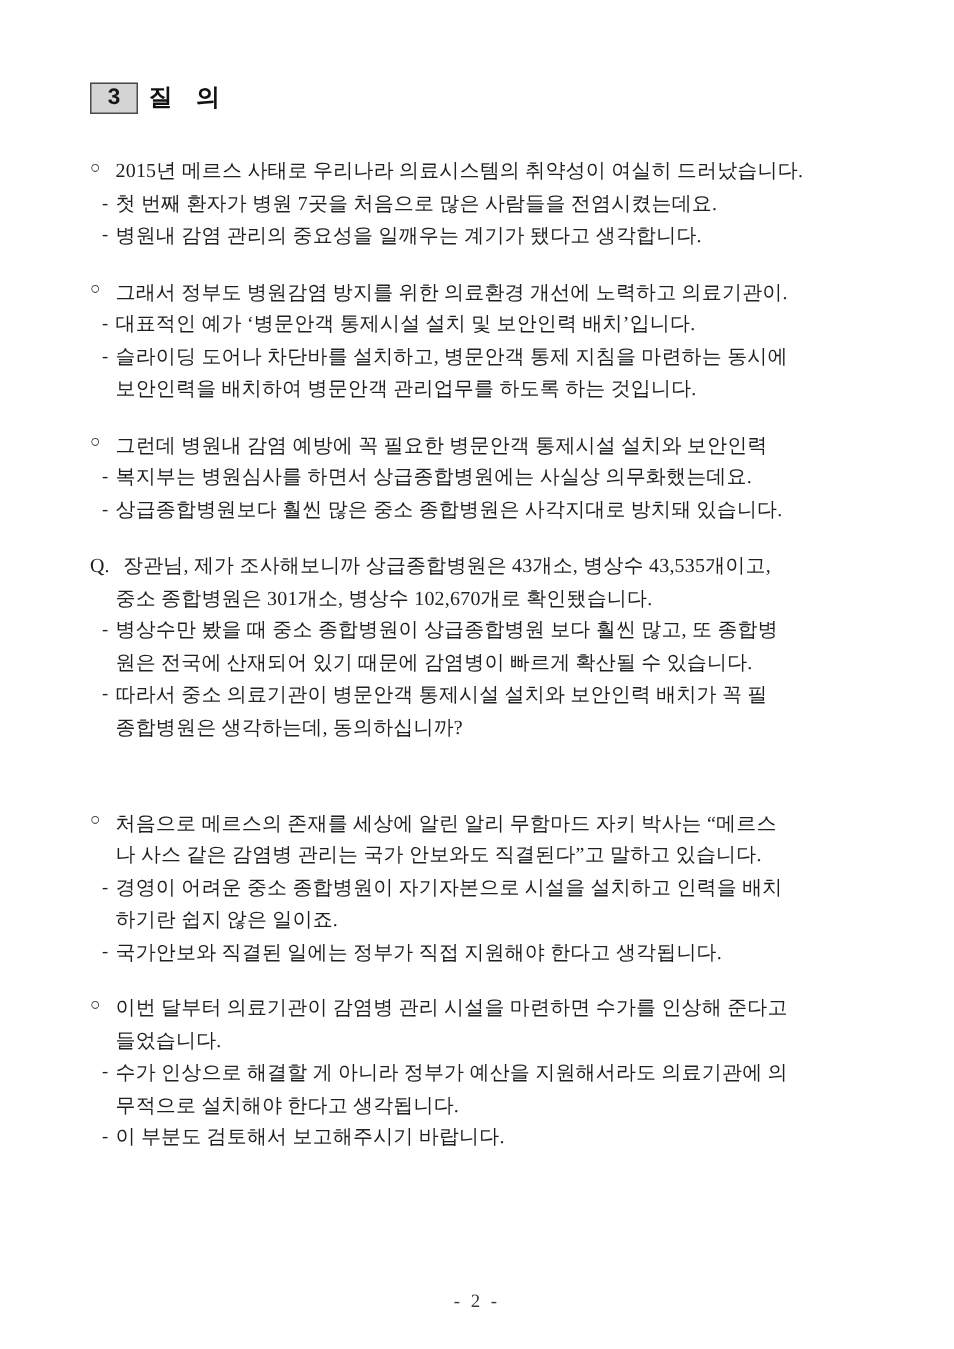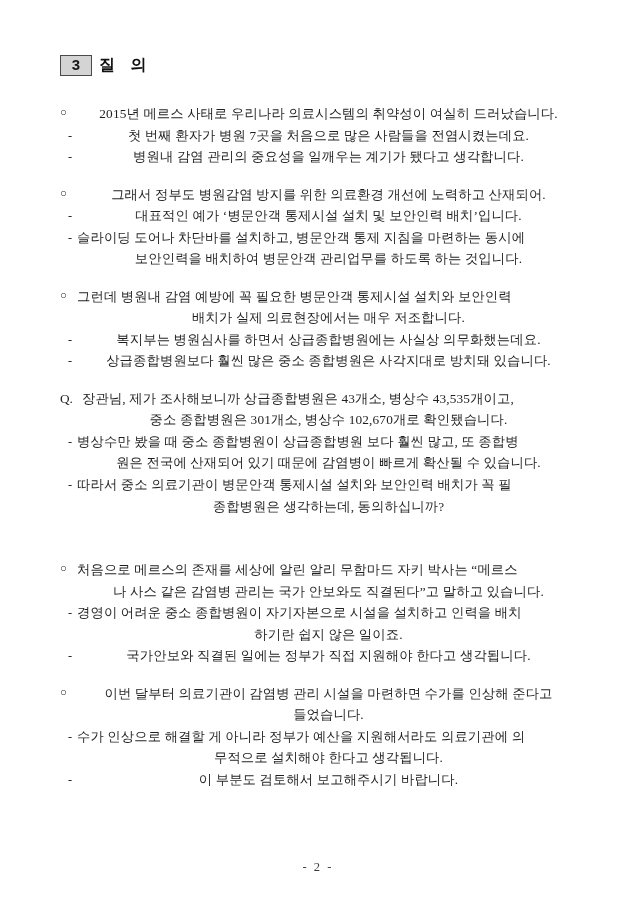--- a/index.html
+++ b/index.html
@@ -102,21 +102,21 @@
     visibility: hidden;
   }
   .ltext {
     flex: 1 1 auto;
     text-align: justify;
     text-justify: inter-character;
     word-break: keep-all;
     letter-spacing: 0.15px;
   }
   .ltext.nojust {
-    text-align: center;
+    text-align: left;
   }
 
   
   .footer {
     position: absolute;
     left: 0;
     right: 0;
     top: 860px;
     text-align: center;
     font-size: 12.5px;
@@ -145,43 +145,39 @@
           <span class="ltext nojust">첫 번째 환자가 병원 7곳을 처음으로 많은 사람들을 전염시켰는데요.</span>
         </div>
         <div class="line">
           <span class="marker dash">-</span>
           <span class="ltext nojust">병원내 감염 관리의 중요성을 일깨우는 계기가 됐다고 생각합니다.</span>
         </div>
       </div>
       <div class="block">
         <div class="line">
           <span class="marker circle">○</span>
-          <span class="ltext nojust">그래서 정부도 병원감염 방지를 위한 의료환경 개선에 노력하고 산재되어.</span>
+          <span class="ltext nojust">그래서 정부도 병원감염 방지를 위한 의료환경 개선에 노력하고 의료기관이.</span>
         </div>
         <div class="line">
           <span class="marker dash">-</span>
           <span class="ltext nojust">대표적인 예가 ‘병문안객 통제시설 설치 및 보안인력 배치’입니다.</span>
         </div>
         <div class="line">
           <span class="marker dash">-</span>
           <span class="ltext">슬라이딩 도어나 차단바를 설치하고, 병문안객 통제 지침을 마련하는 동시에</span>
         </div>
         <div class="line">
           <span class="marker none"></span>
           <span class="ltext nojust">보안인력을 배치하여 병문안객 관리업무를 하도록 하는 것입니다.</span>
         </div>
       </div>
       <div class="block">
         <div class="line">
           <span class="marker circle">○</span>
           <span class="ltext">그런데 병원내 감염 예방에 꼭 필요한 병문안객 통제시설 설치와 보안인력</span>
-        </div>
-        <div class="line">
-          <span class="marker none"></span>
-          <span class="ltext nojust">배치가 실제 의료현장에서는 매우 저조합니다.</span>
         </div>
         <div class="line">
           <span class="marker dash">-</span>
           <span class="ltext nojust">복지부는 병원심사를 하면서 상급종합병원에는 사실상 의무화했는데요.</span>
         </div>
         <div class="line">
           <span class="marker dash">-</span>
           <span class="ltext nojust">상급종합병원보다 훨씬 많은 중소 종합병원은 사각지대로 방치돼 있습니다.</span>
         </div>
       </div>

